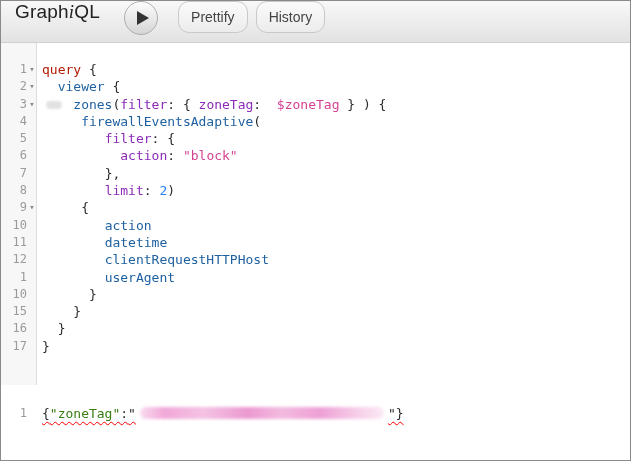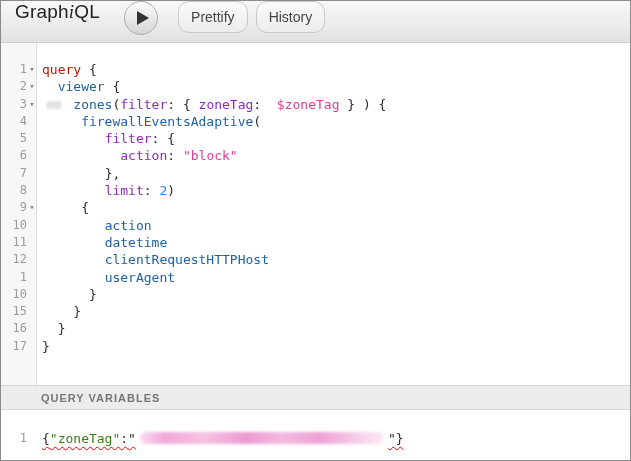--- a/index.html
+++ b/index.html
@@ -185,23 +185,20 @@
           <span class="codetext"><span class="tok-w">  </span><span class="tok-p">}</span></span>
         </div>
         <div class="cm-line">
           <span class="ln">17</span>
           <span class="fold"></span>
           <span class="codetext"><span class="tok-p">}</span></span>
         </div>
       </div>
   </div>
 
-  <div class="var-title-bar">
-    <span>QUERY VARIABLES</span>
-  </div>
 
   <div class="var-editor">
     <div class="lines" id="var-lines" style="padding-top:0;">
         <div class="cm-line">
           <span class="ln">1</span>
           <span class="fold"></span>
           <span class="codetext"><span class="tok-p lint">{</span><span class="tok-g lint">"zoneTag"</span><span class="tok-p lint">:</span><span class="tok-p lint">"</span><span class="redaction-pill"></span><span class="tok-p lint">"}</span></span>
         </div>
       </div>
   </div>

